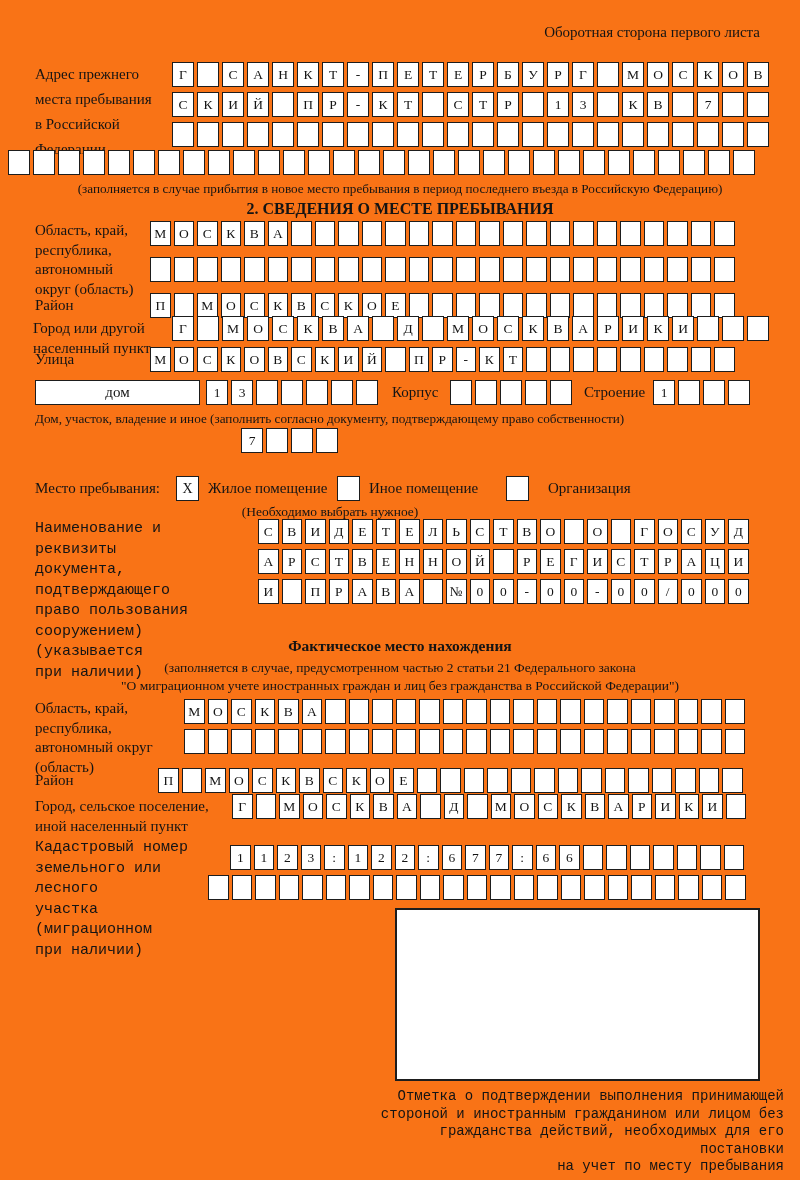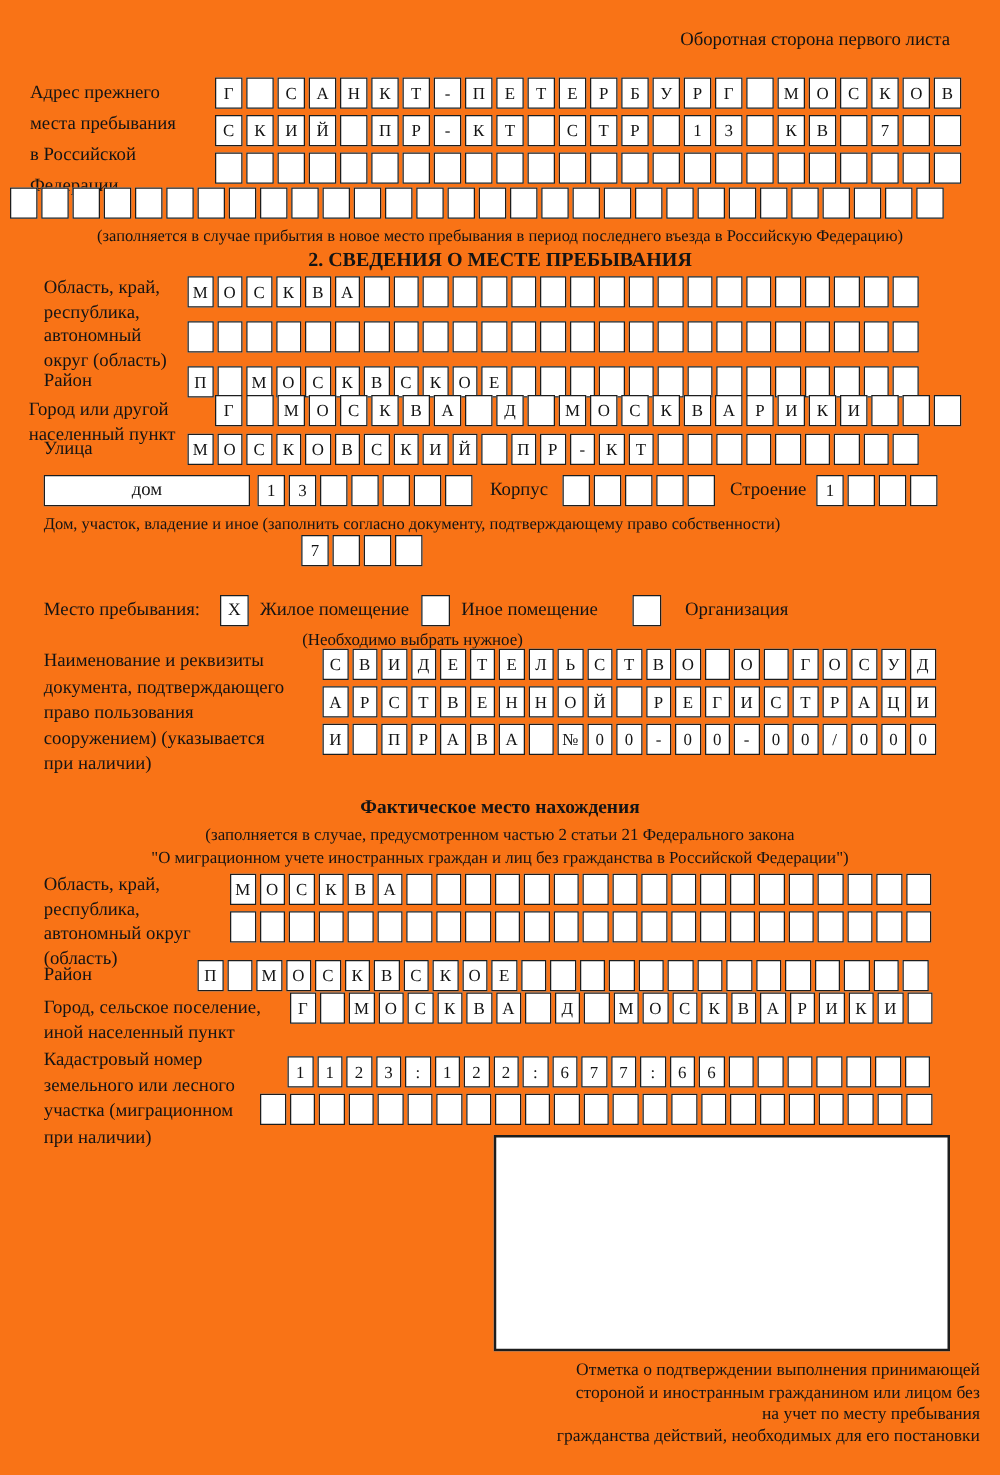--- a/index.html
+++ b/index.html
@@ -6,21 +6,21 @@
   html,body { background:#fff; }
   .page {
     position:relative; width:800px; height:1180px; margin:0 auto;
     background:#f97316; color:#141414; overflow:hidden;
     font-family:"Liberation Serif","DejaVu Serif",serif;
   }
   .abs { position:absolute; }
   .label { font-size:15px; color:#141414; }
   .lh25 div { line-height:25px; }
   .lh20 div { line-height:19.5px; }
-  .lh21 div { line-height:20.5px; }
+  .lh21 div { line-height:20.5px;font-family:Liberation Mono, monospace; }
   .note { font-size:13.2px; color:#141414; }
   .center { width:800px; text-align:center; }
   .title { font-weight:bold; font-size:16px; }
   .title-sm { font-weight:bold; font-size:15.5px; }
   .cells { display:flex; gap:3px; position:absolute; }
   .cell {
     width:20px; height:23px; border:1.5px solid #1d1d1d; flex:0 0 auto;
     display:flex; align-items:center; justify-content:center;
     font-size:13.5px; background:#fff;
   }
@@ -37,21 +37,21 @@
   .note4 div { line-height:17.5px; }
   .note4 { font-size:14px; text-align:center; }
 </style>
 </head>
 <body>
 
 <div class="page">
 
   <div class="abs label" style="top:24px; right:40px;">Оборотная сторона первого листа</div>
 
-  <div class="abs label lh25" style="left:24px; top:62px; width:135px;">
+  <div class="abs label lh25" style="left:35px; top:62px; width:135px;">
       <div>Адрес прежнего</div>
       <div>места пребывания</div>
       <div>в Российской</div>
       <div>Федерации</div>
     </div>
 
   <div class="cells" style="left:172px; top:62px;">
       <div class="cell">Г</div>
       <div class="cell"></div>
       <div class="cell">С</div>
@@ -249,21 +249,21 @@
       <div class="cell"></div>
       <div class="cell"></div>
       <div class="cell"></div>
       <div class="cell"></div>
       <div class="cell"></div>
       <div class="cell"></div>
       <div class="cell"></div>
       <div class="cell"></div>
     </div>
 
-  <div class="abs label lh20" style="left:23px; top:319px; width:140px;">
+  <div class="abs label lh20" style="left:33px; top:319px; width:140px;">
       <div>Город или другой</div>
       <div>населенный пункт</div>
     </div>
   <div class="cells" style="left:172px; top:316px;">
       <div class="cell">Г</div>
       <div class="cell"></div>
       <div class="cell">М</div>
       <div class="cell">О</div>
       <div class="cell">С</div>
       <div class="cell">К</div>
@@ -610,17 +610,17 @@
       <div class="cell"></div>
       <div class="cell"></div>
       <div class="cell"></div>
       <div class="cell"></div>
     </div>
 
   <div class="abs bigbox" style="left:395px; top:908px; width:361px; height:169px;"></div>
   <div class="abs note4 lh21" style="left:372px; top:1088px; width:412px;text-align:right;">
       <div>Отметка о подтверждении выполнения принимающей</div>
       <div>стороной и иностранным гражданином или лицом без</div>
+      <div>гражданства действий, необходимых для его постановки</div>
       <div>на учет по месту пребывания</div>
-      <div>гражданства действий, необходимых для его постановки</div>
     </div>
 
 </div>
 
 </body></html>

